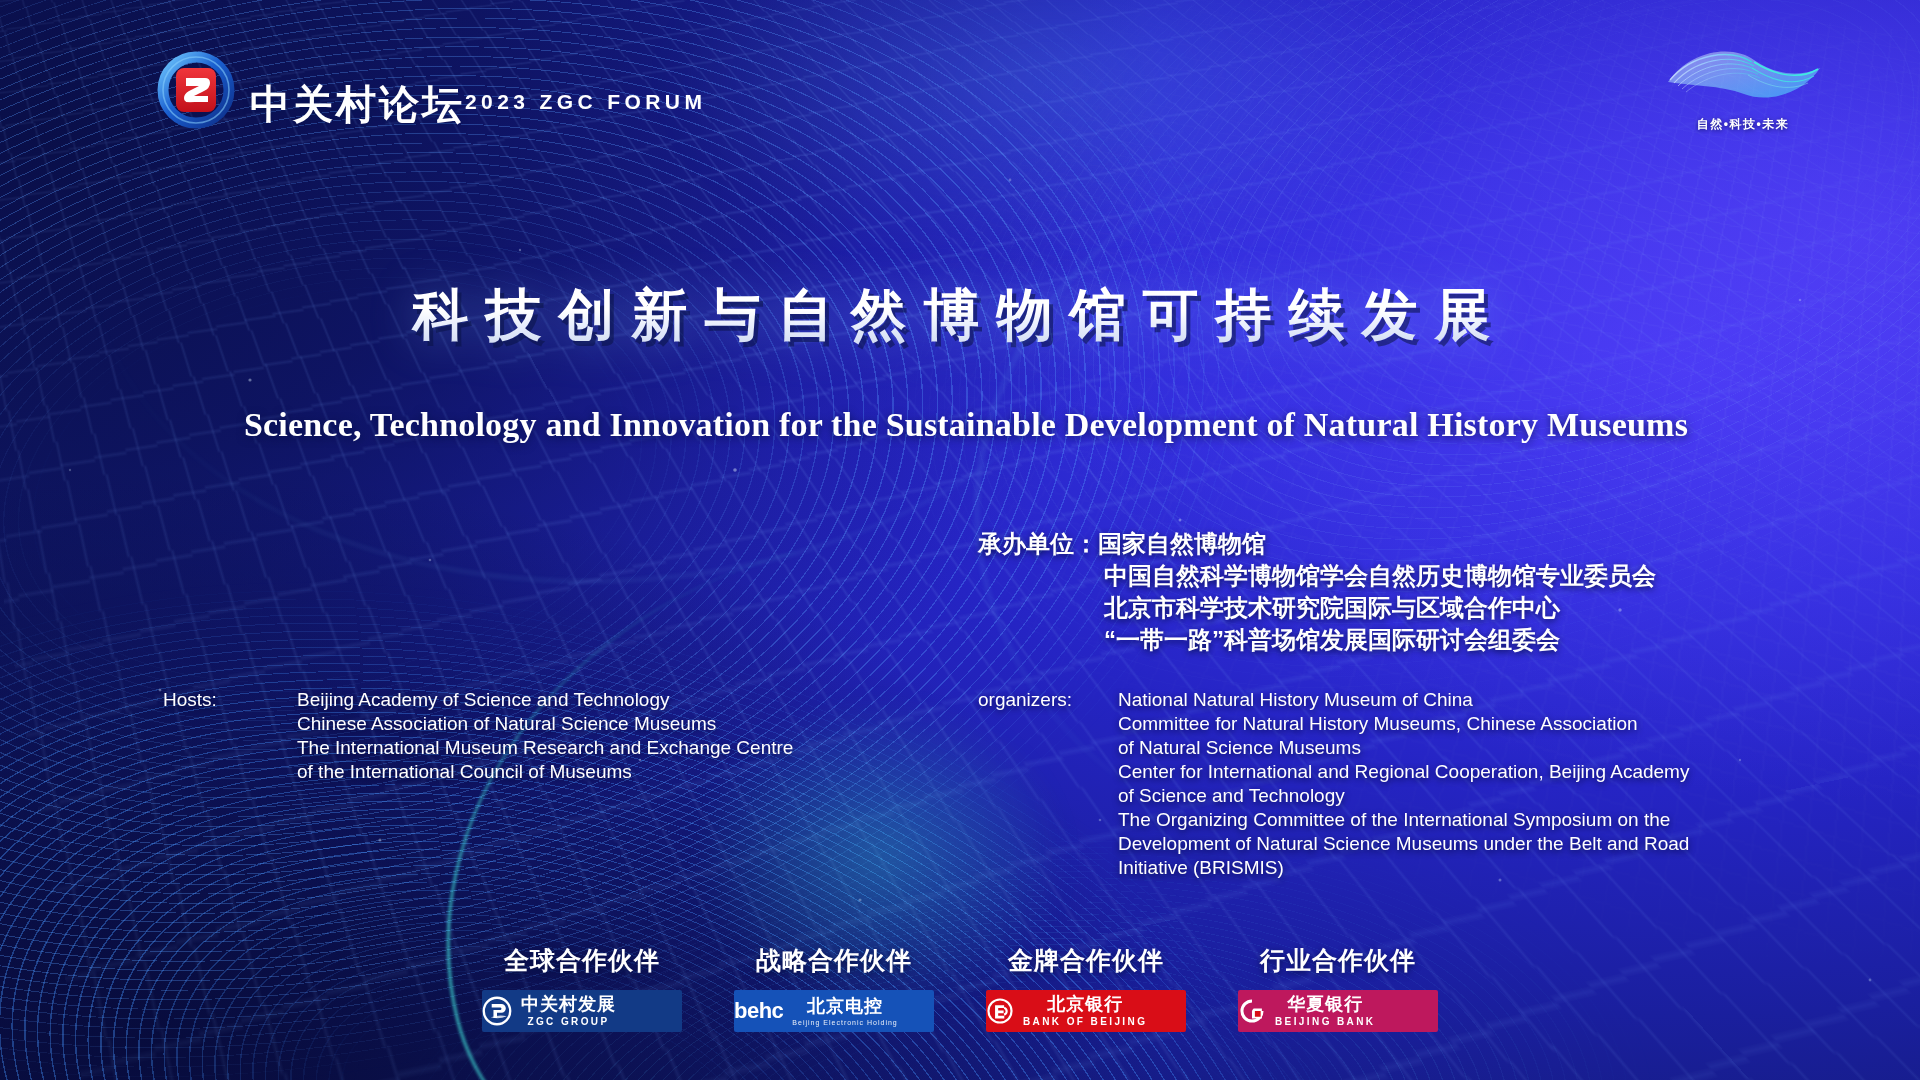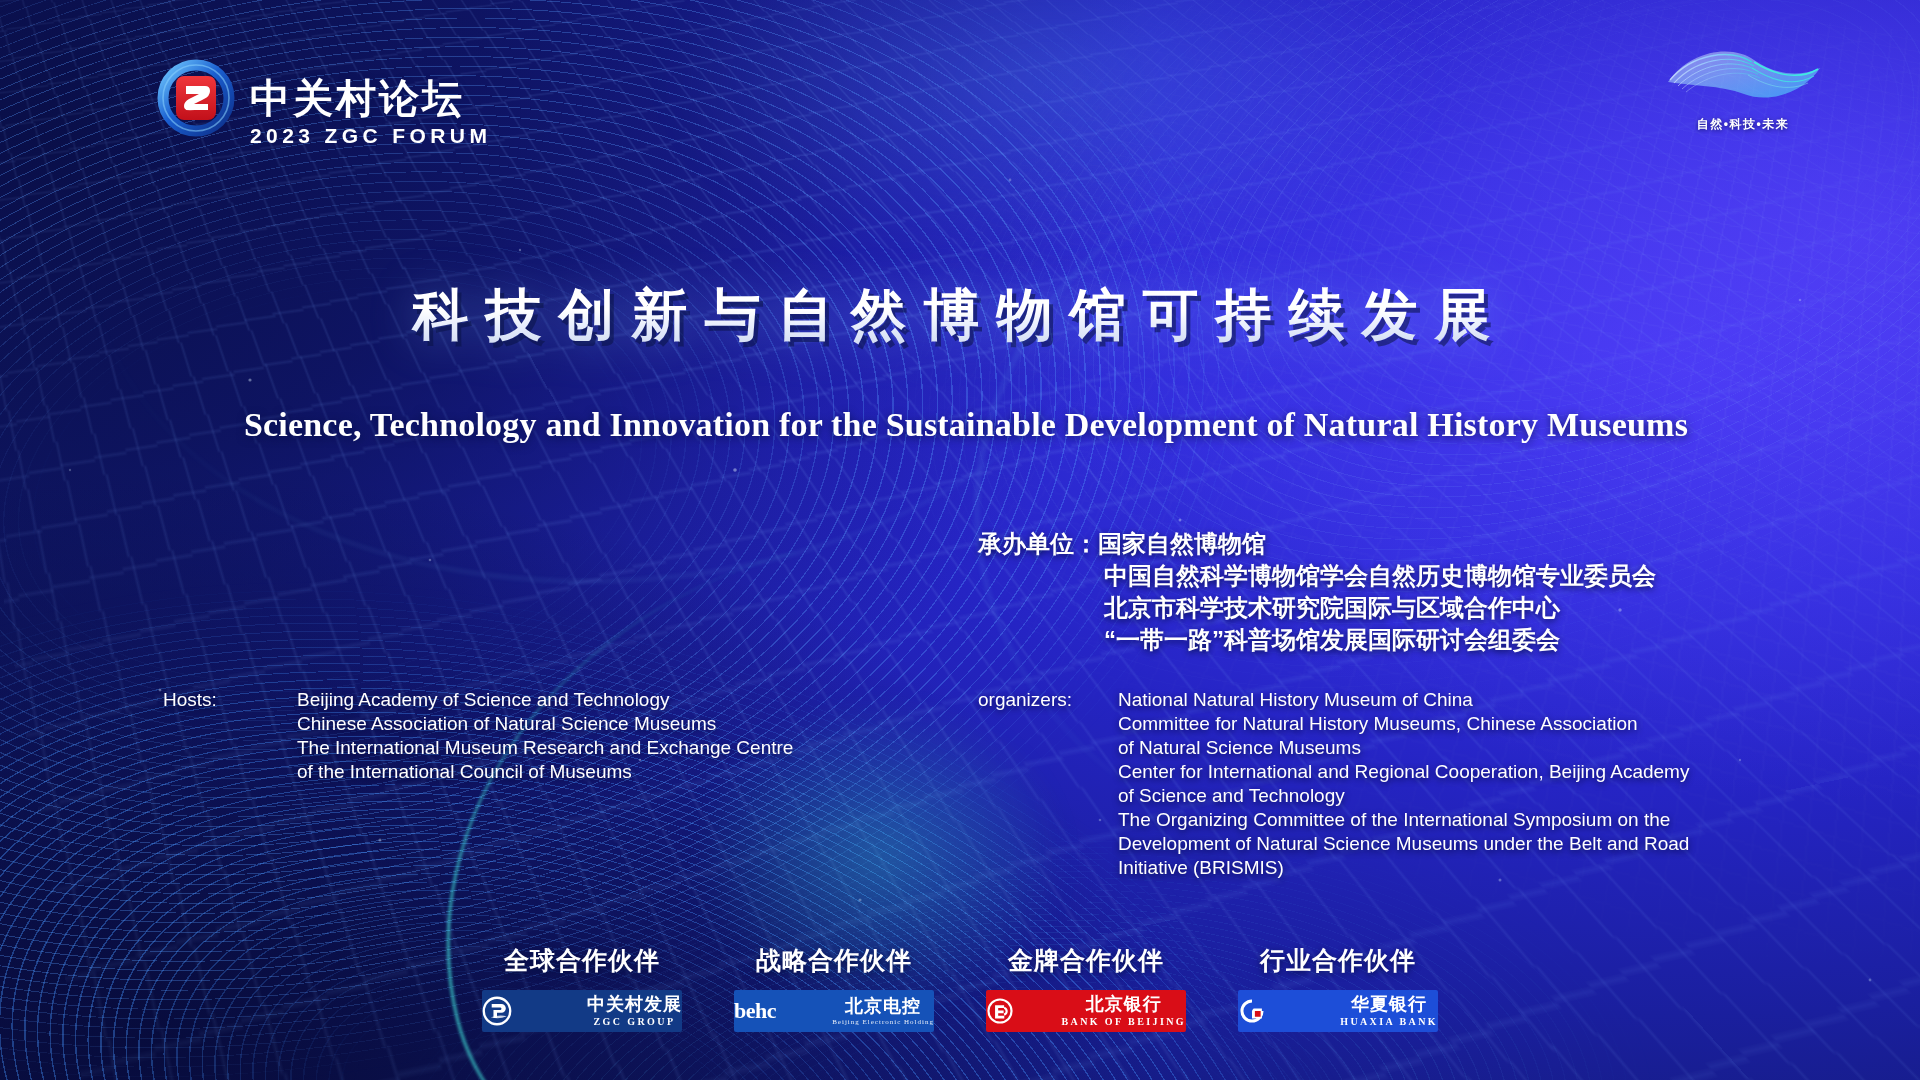--- a/index.html
+++ b/index.html
@@ -127,21 +127,21 @@
 
   
   .stars{position:absolute;inset:0;opacity:.75;}
 
   
   .fg{position:absolute;inset:0;}
 
   
   .forum-logo{position:absolute;left:156px;top:50px;display:flex;align-items:center;gap:14px;}
   .emblem{position:relative;width:80px;height:80px;flex:0 0 auto;}
-  .forum-wordmark{display:flex;flex-direction:column;line-height:1;margin-top:28px;}
+  .forum-wordmark{display:flex;flex-direction:row;line-height:1;margin-top:28px;}
   .forum-cn{font-size:40px;font-weight:700;color:#ffffff;letter-spacing:3px;
             font-family:"Liberation Sans","DejaVu Sans",sans-serif;
             text-shadow:0 2px 7px rgba(0,20,80,.6);}
   .forum-en{font-size:21px;font-weight:700;color:#ffffff;letter-spacing:4.4px;margin-top:7px;
             font-family:"Liberation Sans","DejaVu Sans",sans-serif;}
 
   
   .ntf-logo{position:absolute;right:82px;top:42px;width:190px;text-align:center;}
   .ntf-mark{width:170px;height:66px;margin:0 auto;}
   .ntf-text{margin-top:8px;font-size:12px;font-weight:700;color:#ffffff;letter-spacing:1.5px;
@@ -186,22 +186,22 @@
   #organizers-en .lbl{width:140px;}
 
   
   .partner-labels{position:absolute;left:0;right:0;top:944px;
     display:flex;justify-content:center;gap:52px;}
   .partner-label{font-size:25px;font-weight:700;color:#ffffff;letter-spacing:1px;
     text-shadow:0 2px 6px rgba(4,12,60,.85);width:200px;text-align:center;}
 
   .partner-logos{position:absolute;left:0;right:0;top:990px;
     display:flex;justify-content:center;gap:52px;align-items:center;}
-  .logo-box{width:200px;height:42px;display:flex;align-items:center;justify-content:space-between;
-    gap:9px;border-radius:2px;font-family:Liberation Serif, serif;}
+  .logo-box{width:200px;height:42px;display:flex;align-items:center;justify-content:flex-start;
+    gap:9px;border-radius:2px;}
   .logo-zgc{background:#123a86;}
   .logo-behc{background:#1552b8;}
   .logo-bob{background:#d90d17;}
   .logo-hx{background:#d90d17;}
   .logo-cn{font-size:18px;font-weight:700;color:#fff;line-height:1;letter-spacing:1px;}
   .logo-en{font-size:10px;font-weight:700;color:#fff;letter-spacing:2.4px;line-height:1;margin-top:4px;}
   .logo-en.thin{letter-spacing:1px;font-size:7px;font-weight:400;opacity:.9;}
   .logo-txt{display:flex;flex-direction:column;align-items:center;}
   .logo-behc-word{font-size:22px;font-weight:700;color:#fff;line-height:1;letter-spacing:-.5px;}
 </style>
@@ -381,28 +381,28 @@
           <circle cx="17" cy="17" r="14" fill="none" stroke="#ffffff" stroke-width="2.6"></circle>
           <path d="M11 10 h11 v3.4 h-7.2 v2.9 h6.6 v3.3 h-6.6 v3.2 h7.4 v3.4 h-11.2 z" fill="#ffffff"></path>
           <path d="M22 13 a4.4 4.4 0 0 1 0 8.4" fill="none" stroke="#ffffff" stroke-width="2.6"></path>
         </svg>
         <div class="logo-txt">
           <span class="logo-cn">北京银行</span>
           <span class="logo-en">BANK OF BEIJING</span>
         </div>
       </div>
 
-      <div class="logo-box logo-hx" style="background: #1d4ed8;">
+      <div class="logo-box logo-hx" style="background: #be185d;">
         <svg viewBox="0 0 34 34" width="28" height="28">
           <path d="M17 3 A14 14 0 1 0 31 17 h-3.6 A10.4 10.4 0 1 1 17 6.6 Z" fill="#ffffff"></path>
           <path d="M19 14 h10 v12 h-12 v-7 a5 5 0 0 1 2 -5 z" fill="#ffffff"></path>
           <rect x="20.5" y="17" width="7" height="7" fill="#d90d17"></rect>
         </svg>
         <div class="logo-txt">
           <span class="logo-cn">华夏银行</span>
-          <span class="logo-en">HUAXIA BANK</span>
+          <span class="logo-en">BEIJING BANK</span>
         </div>
       </div>
 
     </div>
 
   </div>
 </div>
 
 </body></html>

